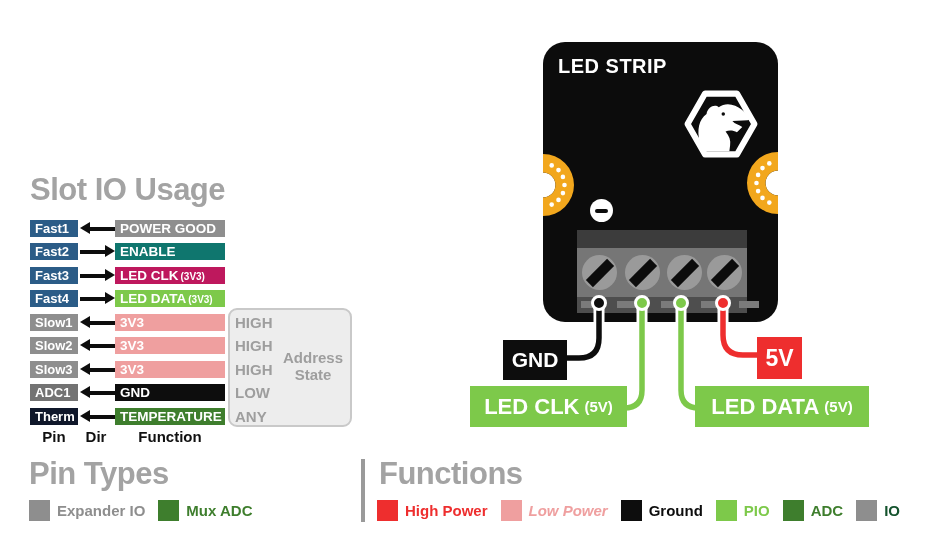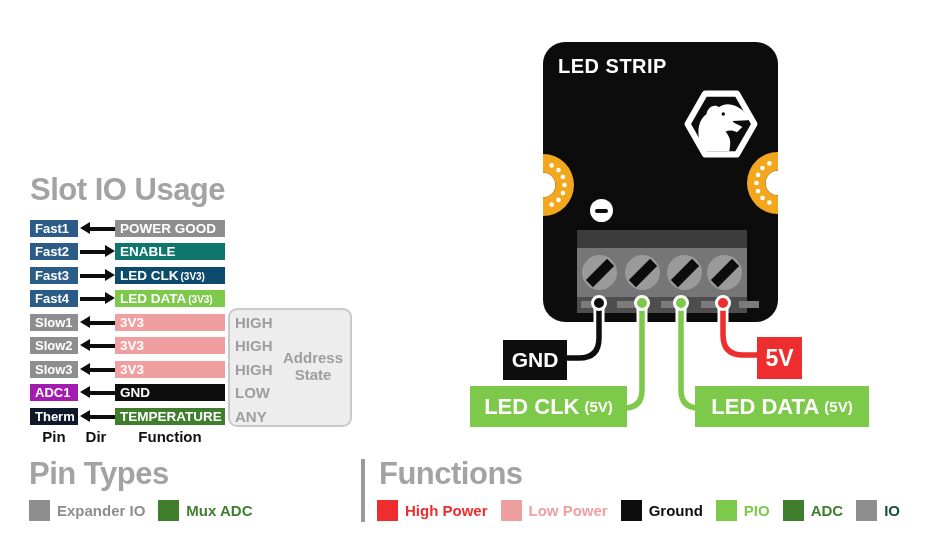--- a/index.html
+++ b/index.html
@@ -97,21 +97,21 @@
       </div>
     <div class="fnbox" style="background-color: #0f766e;"><span>ENABLE</span><span class="note"></span></div>
     <div class="state"></div>
   </div>
   <div class="row" style="top:267px">
     <div class="pinbox" style="background-color: rgb(43, 92, 135);">Fast3</div>
     <div class="arrow right">
         <span class="shaft"></span>
         <span class="head"></span>
       </div>
-    <div class="fnbox" style="background-color: #0c4a6e;"><span>LED CLK</span><span class="note">(3V3)</span></div>
+    <div class="fnbox" style="background-color: #be185d;"><span>LED CLK</span><span class="note">(3V3)</span></div>
     <div class="state"></div>
   </div>
   <div class="row" style="top:290px">
     <div class="pinbox" style="background-color: rgb(43, 92, 135);">Fast4</div>
     <div class="arrow right">
         <span class="shaft"></span>
         <span class="head"></span>
       </div>
     <div class="fnbox" style="background-color: rgb(125, 201, 74);"><span>LED DATA</span><span class="note">(3V3)</span></div>
     <div class="state"></div>
@@ -137,21 +137,21 @@
   <div class="row" style="top:361px">
     <div class="pinbox" style="background-color: rgb(142, 142, 142);">Slow3</div>
     <div class="arrow left">
         <span class="shaft"></span>
         <span class="head"></span>
       </div>
     <div class="fnbox" style="background-color: rgb(239, 159, 159);"><span>3V3</span><span class="note"></span></div>
     <div class="state">HIGH</div>
   </div>
   <div class="row" style="top:384px">
-    <div class="pinbox" style="background-color: #a21caf;">ADC1</div>
+    <div class="pinbox" style="background-color: #737373;">ADC1</div>
     <div class="arrow left">
         <span class="shaft"></span>
         <span class="head"></span>
       </div>
     <div class="fnbox" style="background-color: rgb(13, 13, 13);"><span>GND</span><span class="note"></span></div>
     <div class="state">LOW</div>
   </div>
   <div class="row" style="top:408px">
     <div class="pinbox" style="background-color: #0f172a;">Therm</div>
     <div class="arrow left">
@@ -181,21 +181,21 @@
     </div>
   </div>
 
   <div id="functions-legend" class="legend-row">
     <div class="legend-item">
       <span class="swatch" style="background-color: rgb(238, 46, 46);"></span>
       <span class="legend-label" style="color: rgb(238, 46, 46);">High Power</span>
     </div>
     <div class="legend-item">
       <span class="swatch" style="background-color: rgb(239, 159, 159);"></span>
-      <span class="legend-label" style="color: rgb(239, 159, 159);">Low Power</span>
+      <span class="legend-label" style="color: rgb(239, 159, 159); font-style: italic;">Low Power</span>
     </div>
     <div class="legend-item">
       <span class="swatch" style="background-color: rgb(13, 13, 13);"></span>
       <span class="legend-label" style="color: rgb(13, 13, 13);">Ground</span>
     </div>
     <div class="legend-item">
       <span class="swatch" style="background-color: rgb(125, 201, 74);"></span>
       <span class="legend-label" style="color: rgb(125, 201, 74);">PIO</span>
     </div>
     <div class="legend-item">

